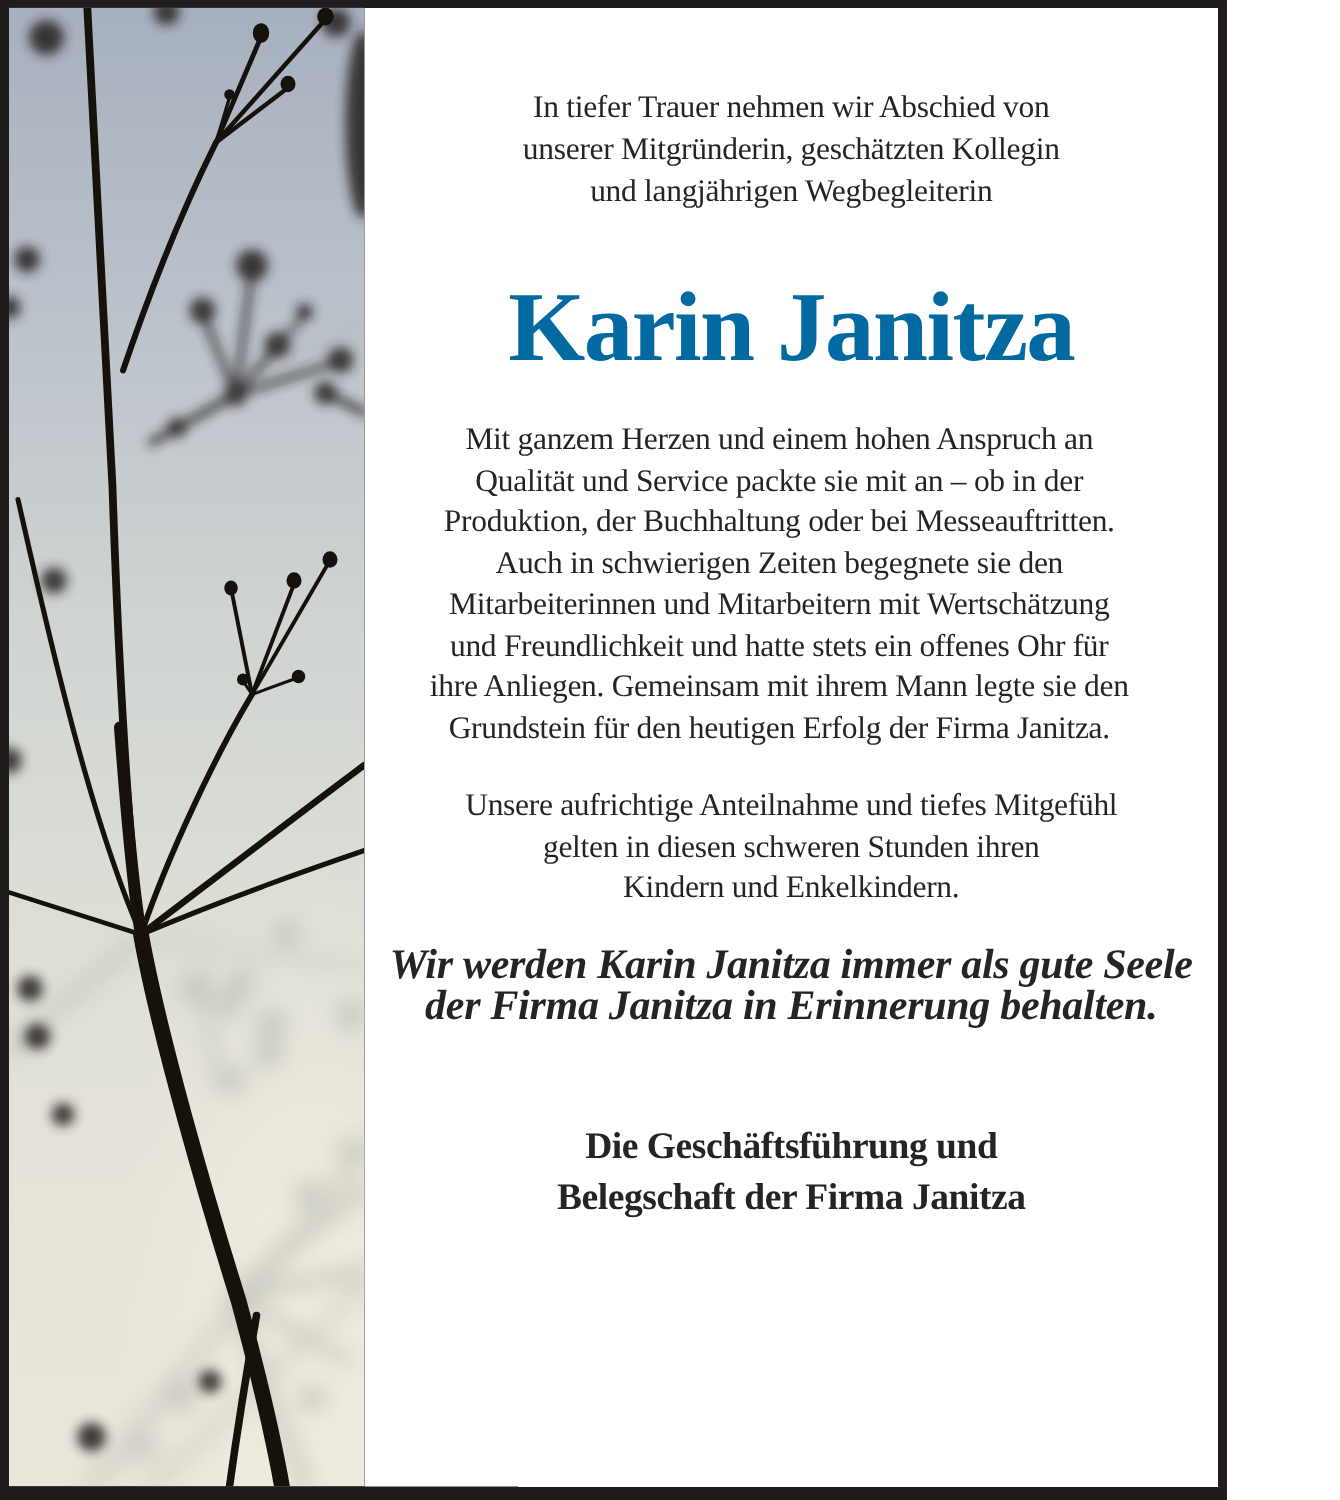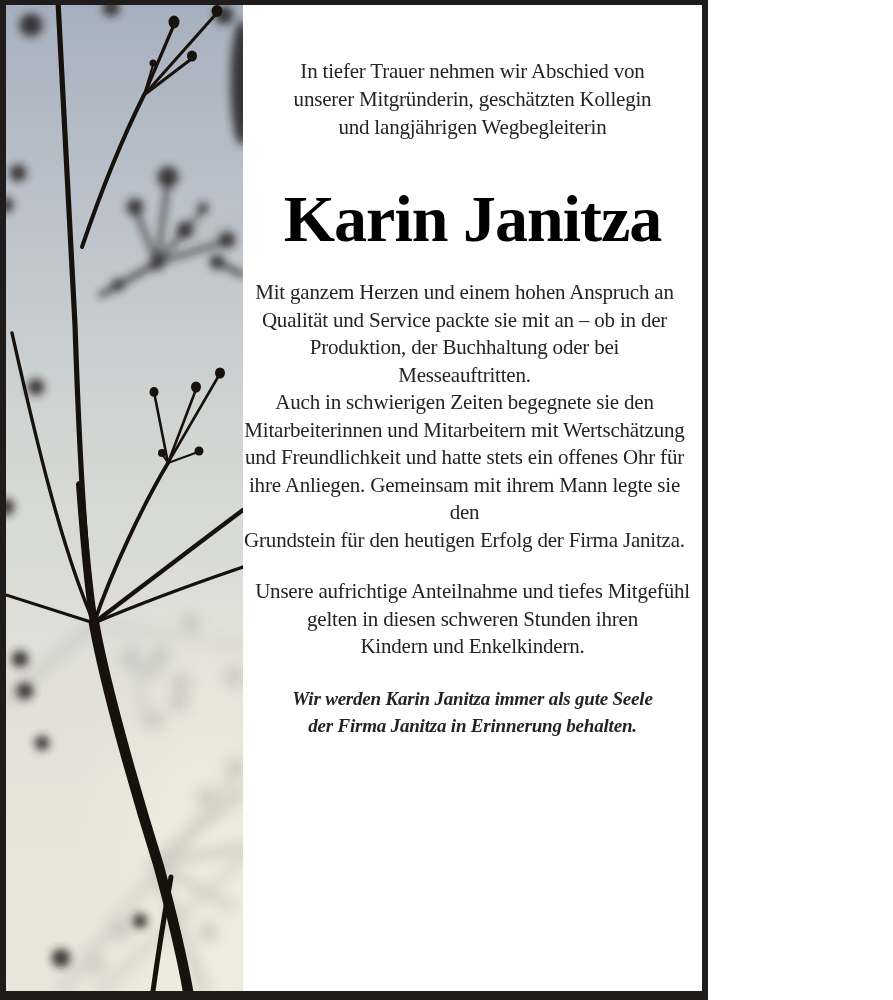--- a/index.html
+++ b/index.html
@@ -3,21 +3,21 @@
 <meta charset="utf-8">
 <style>
   html, body { margin: 0; padding: 0; background: #ffffff; }
   body {
     width: 893px; height: 1000px;
     font-family: "Liberation Serif", "DejaVu Serif", serif;
     overflow: hidden;
   }
   .frame {
     box-sizing: border-box;
-    width: 708px; height: 1000px;
+    width: 818px; height: 1000px;
     background: #201c1b;
     padding: 5px 6px 9px 6px;
     display: flex;
   }
   .photo-col {
     width: 237px; flex: none; height: 100%;
     overflow: hidden;
   }
   .photo-col svg { display: block; width: 237px; height: 986px; }
   .text-col {
@@ -29,32 +29,32 @@
   .intro {
     margin: 52px 0 0 0;
     font-size: 21px; line-height: 28px;
     letter-spacing: -0.2px;
   }
   .deceased-name {
     margin: 42px 0 0 0;
     font-size: 66px; line-height: 71px;
     font-weight: bold;
     letter-spacing: -1px;
-    color: #000000;
+    color: #0369a1;
   }
   .body-par {
     font-size: 21px; line-height: 27.5px;
     letter-spacing: -0.2px;
   }
   .par-founding { margin: 39px 0 0 0; }
   .par-tribute { margin: 25px 16px 0 0; }
   .par-condolence { margin: 24px 0 0 0; }
   .closing-quote {
     margin: 24px 0 0 0;
-    font-size: 19px; line-height: 27px;
+    font-size: 28px; line-height: 27px;
     font-weight: bold; font-style: italic;
     letter-spacing: -0.2px;
   }
   .signature {
     margin: 64px 0 0 0;
     font-size: 25px; line-height: 34px;
     font-weight: bold;
     letter-spacing: -0.3px;
   }
 </style>
@@ -194,15 +194,17 @@
 Auch in schwierigen Zeiten begegnete sie den
 Mitarbeiterinnen und Mitarbeitern mit Wertschätzung
 und Freundlichkeit und hatte stets ein offenes Ohr für
 ihre Anliegen. Gemeinsam mit ihrem Mann legte sie den
 Grundstein für den heutigen Erfolg der Firma Janitza.</p>
     <p class="body-par par-condolence">Unsere aufrichtige Anteilnahme und tiefes Mitgefühl
 gelten in diesen schweren Stunden ihren
 Kindern und Enkelkindern.</p>
     <p class="closing-quote">Wir werden Karin Janitza immer als gute Seele
 der Firma Janitza in Erinnerung behalten.</p>
+    <p class="signature">Die Geschäftsführung und
+Belegschaft der Firma Janitza</p>
   </div>
 
 </div>
 
 </body></html>

